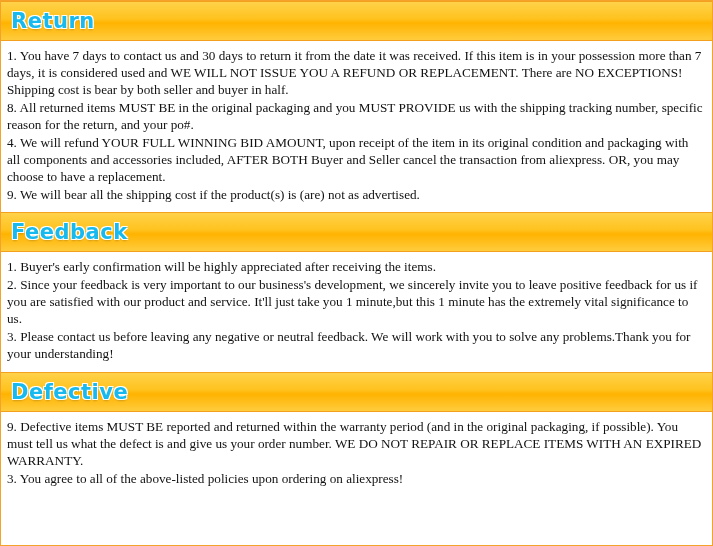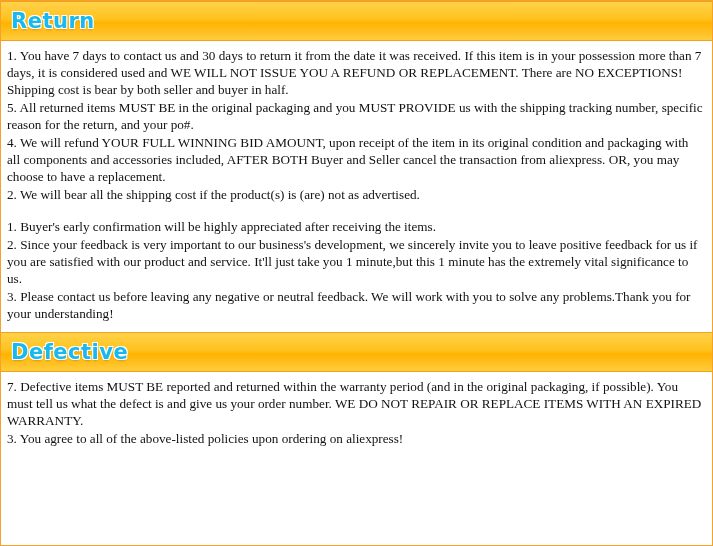--- a/index.html
+++ b/index.html
@@ -69,37 +69,40 @@
 <body>
 
 <div class="page">
 
   <div class="section" id="sec-return">
     <div class="section-header">
       <div class="section-title">Return</div>
     </div>
     <div class="section-body">
       <p class="line">1. You have 7 days to contact us and 30 days to return it from the date it was received. If this item is in your possession more than 7 days, it is considered used and WE WILL NOT ISSUE YOU A REFUND OR REPLACEMENT. There are NO EXCEPTIONS! Shipping cost is bear by both seller and buyer in half.</p>
-      <p class="line">5. All returned items MUST BE in the original packaging and you MUST PROVIDE us with the shipping tracking number, specific reason for the return, and your po#.</p>
+      <p class="line">8. All returned items MUST BE in the original packaging and you MUST PROVIDE us with the shipping tracking number, specific reason for the return, and your po#.</p>
       <p class="line">4. We will refund YOUR FULL WINNING BID AMOUNT, upon receipt of the item in its original condition and packaging with all components and accessories included, AFTER BOTH Buyer and Seller cancel the transaction from aliexpress. OR, you may choose to have a replacement.</p>
-      <p class="line">2. We will bear all the shipping cost if the product(s) is (are) not as advertised.</p>
+      <p class="line">9. We will bear all the shipping cost if the product(s) is (are) not as advertised.</p>
     </div>
   </div>
 
   <div class="section" id="sec-feedback">
+    <div class="section-header">
+      <div class="section-title">Feedback</div>
+    </div>
     <div class="section-body">
       <p class="line">1. Buyer's early confirmation will be highly appreciated after receiving the items.</p>
       <p class="line">2. Since your feedback is very important to our business's development, we sincerely invite you to leave positive feedback for us if you are satisfied with our product and service. It'll just take you 1 minute,but this 1 minute has the extremely vital significance to us.</p>
       <p class="line">3. Please contact us before leaving any negative or neutral feedback. We will work with you to solve any problems.Thank you for your understanding!</p>
     </div>
   </div>
 
   <div class="section" id="sec-guarantee">
     <div class="section-header">
       <div class="section-title">Defective</div>
     </div>
     <div class="section-body">
-      <p class="line">7. Defective items MUST BE reported and returned within the warranty period (and in the original packaging, if possible). You must tell us what the defect is and give us your order number. WE DO NOT REPAIR OR REPLACE ITEMS WITH AN EXPIRED WARRANTY.</p>
+      <p class="line">9. Defective items MUST BE reported and returned within the warranty period (and in the original packaging, if possible). You must tell us what the defect is and give us your order number. WE DO NOT REPAIR OR REPLACE ITEMS WITH AN EXPIRED WARRANTY.</p>
       <p class="line">3. You agree to all of the above-listed policies upon ordering on aliexpress!</p>
     </div>
   </div>
 
 </div>
 
 </body></html>

